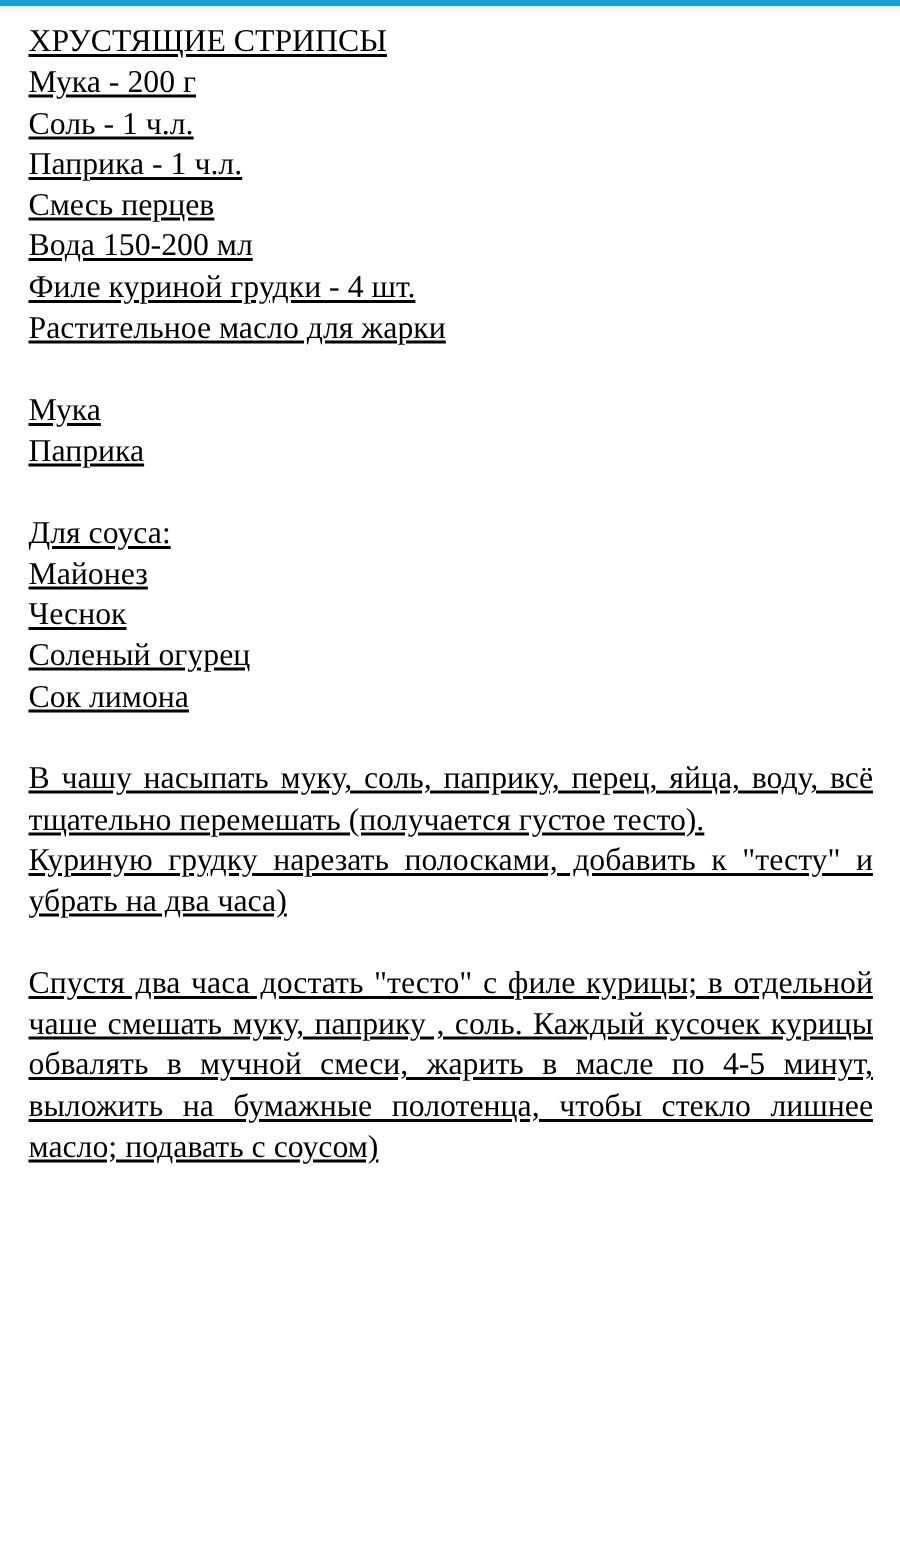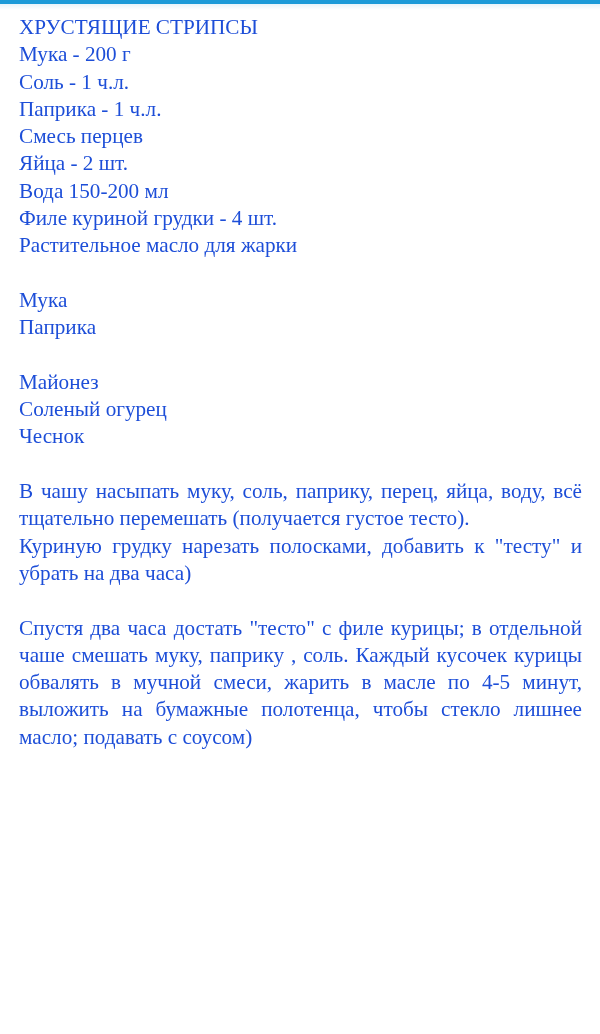--- a/index.html
+++ b/index.html
@@ -28,21 +28,22 @@
       background: linear-gradient(#e6f3fa, #ffffff);
     }
     .content {
       position: absolute;
       top: 14px;
       left: 19px;
       width: 563px;
       font-family: "Liberation Serif", "DejaVu Serif", serif;
       font-size: 21.2px;
       line-height: 27.3px;
-      color: #1d4ed8;
+      color: #000000;
+      text-decoration: underline;
     }
     .line {
       display: block;
       white-space: nowrap;
       min-height: 27.3px;
     }
     .para {
       display: block;
       text-align: justify;
       text-align-last: left;
@@ -60,39 +61,40 @@
 <div class="top-bar-shadow"></div>
 
 <div class="content">
   <span class="line">ХРУСТЯЩИЕ СТРИПСЫ</span>
 
   <div>
     <span class="line">Мука - 200 г</span>
     <span class="line">Соль - 1 ч.л.</span>
     <span class="line">Паприка - 1 ч.л.</span>
     <span class="line">Смесь перцев</span>
-    <span class="line">Яйца - 2 шт.</span>
     <span class="line">Вода 150-200 мл</span>
     <span class="line">Филе куриной грудки - 4 шт.</span>
     <span class="line">Растительное масло для жарки</span>
   </div>
 
   <span class="blank"></span>
 
   <div>
     <span class="line">Мука</span>
     <span class="line">Паприка</span>
   </div>
 
   <span class="blank"></span>
 
   <div>
+    <span class="line">Для соуса:</span>
     <span class="line">Майонез</span>
+    <span class="line">Чеснок</span>
     <span class="line">Соленый огурец</span>
-    <span class="line">Чеснок</span>
+    <span class="line">Сок лимона</span>
   </div>
 
   <span class="blank"></span>
 
   <div>
     <p class="para">В чашу насыпать муку, соль, паприку, перец, яйца, воду, всё тщательно перемешать (получается густое тесто).</p>
     <p class="para">Куриную грудку нарезать полосками, добавить к "тесту" и убрать на два часа)</p>
     <span class="blank"></span>
     <p class="para">Спустя два часа достать "тесто" с филе курицы; в отдельной чаше смешать муку, паприку , соль. Каждый кусочек курицы обвалять в мучной смеси, жарить в масле по 4-5 минут, выложить на бумажные полотенца, чтобы стекло лишнее масло; подавать с соусом)</p>
   </div>

